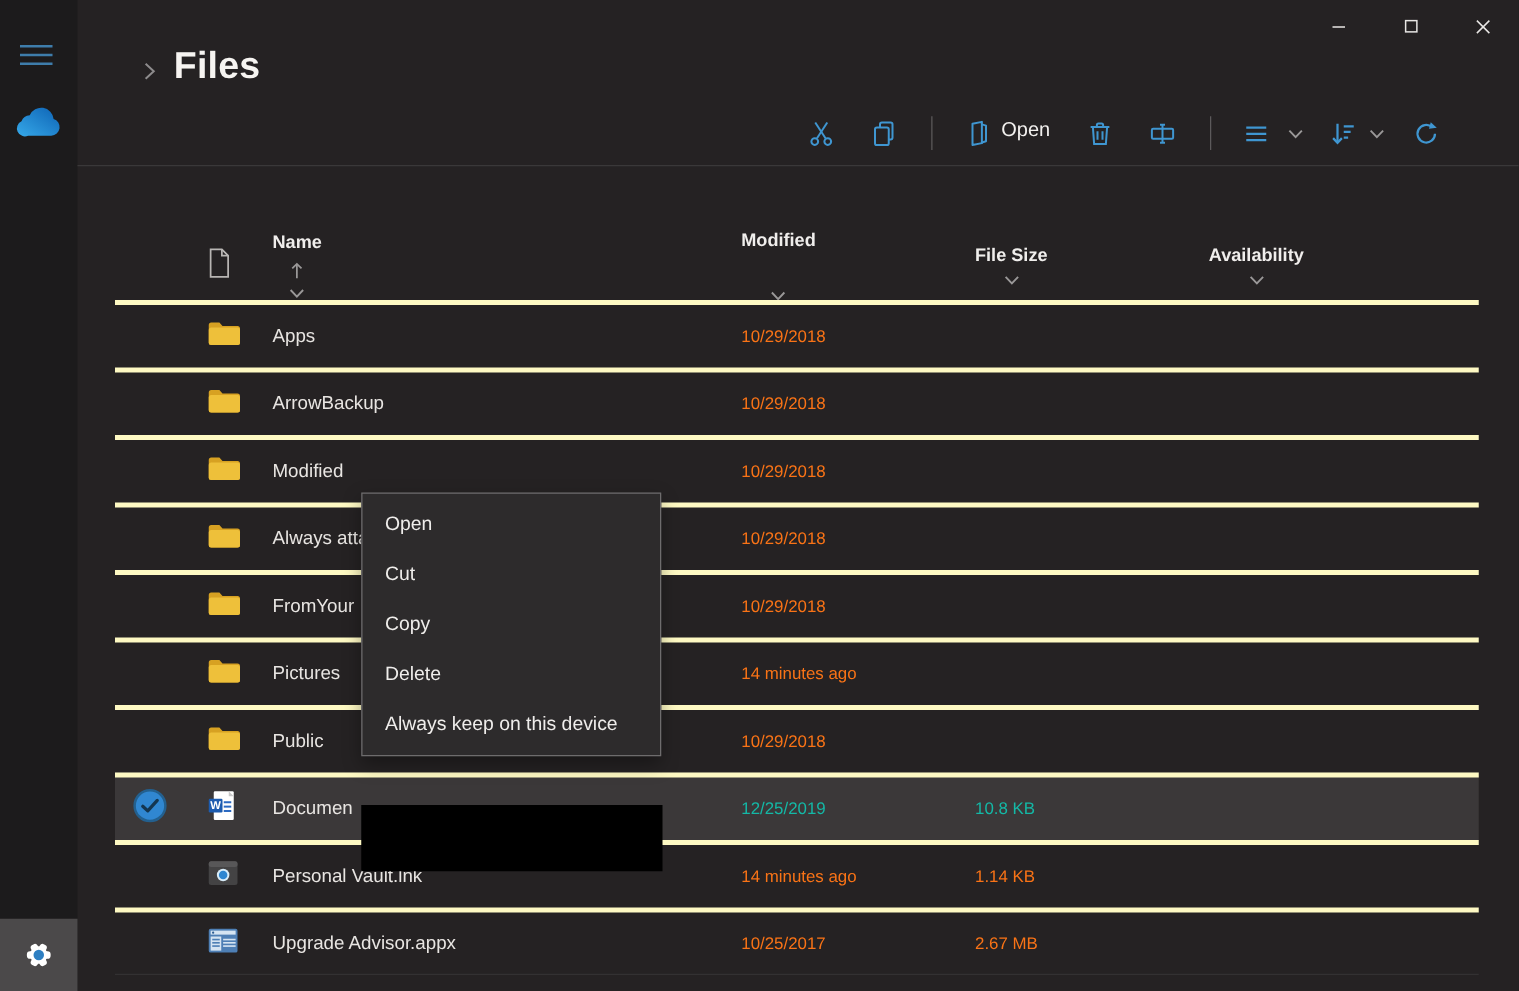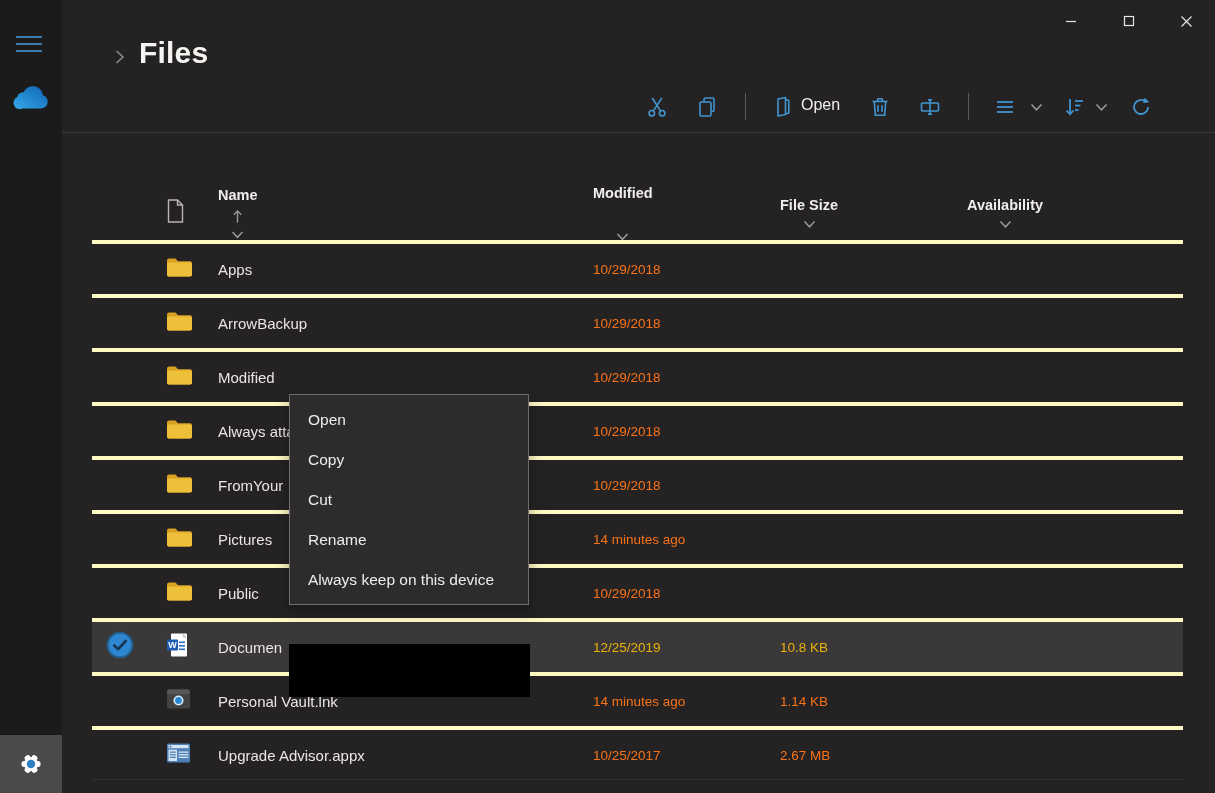--- a/index.html
+++ b/index.html
@@ -32,21 +32,21 @@
   .table { position:absolute; left:92px; top:186px; width:1091px; }
   .thead { position:relative; height:54px; }
   .cell { position:absolute; top:50%; transform:translateY(-50%); white-space:nowrap;flex-direction:column; }
   .hcell { display:flex; align-items:center; gap:7px; font-size:14.5px; font-weight:700; color:#f0eeec; cursor:pointer; }
   .c-icon { left:74px; } .c-check { left:14px; } .c-name { left:126px; } .c-mod { left:501px;gap:32px; } .c-size { left:688px;justify-content:space-between; } .c-avail { left:875px; }
   .row { position:relative; height:54px; border-top:4px solid #fef9c3; cursor:pointer; }
   .row:last-child { border-bottom:1px solid #333132;text-decoration:underline; }
   .row .name { font-size:15px; color:#e8e5e2; }
   .row .meta { font-size:13.5px; color:#f97316; }
   .row.selected { background:#3b3839; }
-  .row.selected .meta { color:#eab308; }
+  .row.selected .meta { color:#14b8a6; }
 
   
   .context-menu { position:absolute; left:289px; top:394px; width:240px; background:#2d2b2c; border:1px solid #6e6c6d; z-index:20; padding:5px 0 4px 0; box-shadow:0 6px 14px rgba(0,0,0,0.35); }
   .menu-item { height:40px; line-height:40px; padding-left:18px; font-size:15.5px; color:#efedeb; cursor:pointer; white-space:nowrap; }
   .redacted-box { position:absolute; left:289px; top:644px; width:241px; height:53px; background:#000; z-index:21; }
 </style>
 </head>
 <body>
 
 <div id="app">
@@ -355,20 +355,20 @@
           <div class="cell c-name name">Upgrade Advisor.appx</div>
           <div class="cell c-mod meta">10/25/2017</div>
           <div class="cell c-size meta">2.67 MB</div>
           <div class="cell c-avail meta"></div>
         </div>
       </div>
   </div>
 
   <div class="context-menu">
     <div class="menu-item">Open</div>
+    <div class="menu-item">Cut</div>
     <div class="menu-item">Copy</div>
-    <div class="menu-item">Cut</div>
-    <div class="menu-item">Rename</div>
+    <div class="menu-item">Delete</div>
     <div class="menu-item">Always keep on this device</div>
   </div>
   <div class="redacted-box"></div>
 
 </div>
 
 </body></html>

